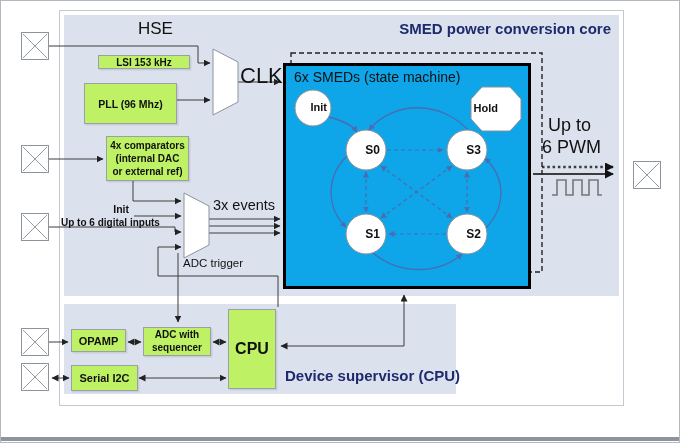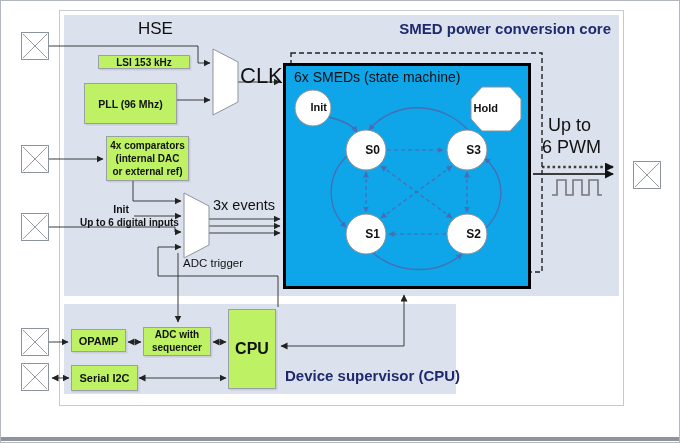--- a/index.html
+++ b/index.html
@@ -132,21 +132,21 @@
   <div class="box" style="left:97px;top:54px;width:92px;height:14px;font-size:10px;">LSI  153 kHz</div>
   <div class="box" style="left:83px;top:82px;width:93px;height:41px;font-size:10.5px;">PLL (96 Mhz)</div>
 
   <div class="box" style="left:105px;top:135px;width:83px;height:45px;font-size:10px;line-height:1.3;">
     <span>4x comparators</span>
     <span>(internal DAC</span>
     <span>or external ref)</span>
   </div>
 
   <div class="lbl" style="left:84px;top:203px;width:44px;font-size:10.5px;font-weight:bold;text-align:right;">Init</div>
-  <div class="lbl" style="left:79px;top:216px;font-size:10px;font-weight:bold;">Up to 6 digital inputs</div>
+  <div class="lbl" style="left:60px;top:216px;font-size:10px;font-weight:bold;">Up to 6 digital inputs</div>
   <div class="lbl" style="left:212px;top:197px;font-size:14.5px;">3x events</div>
   <div class="lbl" style="left:182px;top:256px;font-size:11.5px;">ADC trigger</div>
 
   <div class="box" style="left:70px;top:328px;width:55px;height:23px;font-size:11px;">OPAMP</div>
   <div class="box" style="left:142px;top:326px;width:68px;height:29px;font-size:10px;line-height:1.25;">
     <span>ADC with</span>
     <span>sequencer</span>
   </div>
   <div class="box" style="left:227px;top:308px;width:48px;height:80px;font-size:16px;">CPU</div>
   <div class="box" style="left:70px;top:364px;width:67px;height:26px;font-size:11px;">Serial I2C</div>

